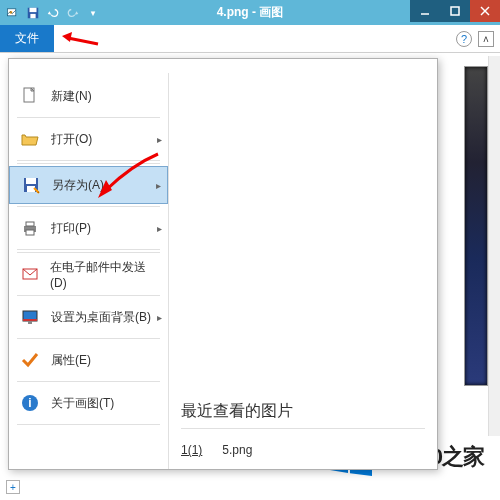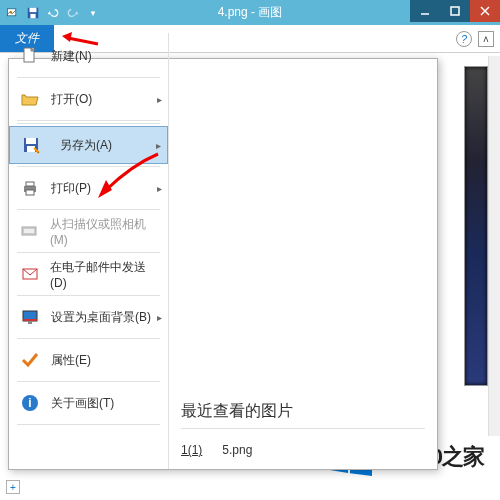--- a/index.html
+++ b/index.html
@@ -2,42 +2,42 @@
 <html><head>
 <meta charset="utf-8">
 <style>
   * { margin: 0; padding: 0; box-sizing: border-box; font-family: "Microsoft YaHei", "SimSun", sans-serif; }
   body { background: #fff; width: 500px; height: 500px; position: relative; overflow: hidden; }
   
   .titlebar { height: 25px; background: #5fb7d8; display: flex; align-items: center; position: relative; }
   .q-controls { display: flex; gap: 6px; padding-left: 6px; align-items: center; }
   .qbtn { width: 14px; height: 14px; display: inline-flex; align-items: center; justify-content: center; font-size: 11px; color: #fff; }
   .qbtn svg { width: 14px; height: 14px; }
-  .titletext { position: absolute; left: 50%; transform: translateX(-50%); color: #fff; font-size: 12px; }
+  .titletext { position: absolute; left: 50%; transform: translateX(-50%); color: #fff; font-size: 12px; font-weight: bold; }
   .winbtns { position: absolute; right: 0; top: 0; display: flex; height: 22px; }
   .winbtn { width: 30px; height: 22px; display: flex; align-items: center; justify-content: center; }
   .winbtn.min, .winbtn.max { background: #1f5f80; }
   .winbtn.close { background: #c74632; }
   .winbtn svg { width: 10px; height: 10px; stroke: #fff; stroke-width: 1.5; fill: none; }
   
-  .ribbon-strip { height: 28px; background: #fff; border-bottom: 1px solid #d0d0d0; display: flex; align-items: stretch; position: relative; font-style: italic; }
+  .ribbon-strip { height: 28px; background: #fff; border-bottom: 1px solid #d0d0d0; display: flex; align-items: stretch; position: relative; }
   .file-tab { width: 54px; background: #1979ca; color: #fff; font-size: 12px; display: flex; align-items: center; justify-content: center; position: relative; }
   .file-tab::after { content:""; position:absolute; left:50%; bottom:-6px; transform:translateX(-50%); border:6px solid transparent; border-top-color:#1979ca; }
   .help-btn { position:absolute; right:28px; top:6px; width:16px; height:16px; border:1px solid #999; border-radius:50%; color:#1979ca; font-size:11px; display:flex; align-items:center; justify-content:center; }
   .collapse-btn { position:absolute; right:6px; top:6px; width:16px; height:16px; border:1px solid #999; font-size:10px; display:flex; align-items:center; justify-content:center; color:#333; }
   
   .menu-panel { position:absolute; left:8px; top:58px; width:430px; height:412px; background:#fff; border:1px solid #b0b0b0; box-shadow:2px 2px 8px rgba(0,0,0,0.25); display:flex; z-index:5;align-items:flex-end; }
   .menu-left { width:160px; border-right:1px solid #e0e0e0; padding:4px 0; }
   .menu-right { flex:1; padding:8px 12px; }
   .menu-right h4 { font-size:16px; font-weight:normal; color:#333; padding-bottom:6px; border-bottom:1px solid #e0e0e0; margin-bottom:10px; }
   .recent-item { font-size:12px; color:#333; padding:4px 0; display:flex; gap:20px; }
   .recent-item span.num { text-decoration:underline; }
   
   .menu-item { display:flex; align-items:center; height:38px; padding:0 10px; font-size:12px; color:#333; position:relative; }
-  .menu-item.hl { background:#c5e0f5; border:1px solid #7aa8d0;gap:8px; }
+  .menu-item.hl { background:#c5e0f5; border:1px solid #7aa8d0; }
   .menu-item.disabled { color:#999; }
   .menu-sep { height:1px; background:#e0e0e0; margin:2px 8px; }
   .mi-icon { width:22px; height:22px; display:flex; align-items:center; justify-content:center; margin-right:10px; }
   .mi-icon svg { width:20px; height:20px; }
   .submenu-arrow { position:absolute; right:6px; font-size:10px; color:#666; }
   
   .arrow1 { position:absolute; left:60px; top:30px; z-index:10; }
   .arrow1 svg { width:40px; height:20px; }
   .arrow2 { position:absolute; left:92px; top:150px; z-index:10; }
   .arrow2 svg { width:70px; height:50px; }
@@ -169,29 +169,20 @@
           <svg viewBox="0 0 20 20">
             <rect x="4" y="8" width="12" height="6" fill="#888"></rect>
             <rect x="6" y="4" width="8" height="4" fill="#fff" stroke="#666"></rect>
             <rect x="6" y="12" width="8" height="5" fill="#fff" stroke="#666"></rect>
           </svg>
         </span>
       <span>打印(P)</span>
       <span class="submenu-arrow">▸</span>
     </div>
     <div class="menu-sep"></div>
-    <div class="menu-item disabled">
-      <span class="mi-icon">
-          <svg viewBox="0 0 20 20">
-            <rect x="3" y="6" width="14" height="8" fill="#ccc" stroke="#aaa"></rect>
-            <rect x="5" y="8" width="10" height="4" fill="#eee"></rect>
-          </svg>
-        </span>
-      <span>从扫描仪或照相机(M)</span>
-    </div>
     <div class="menu-sep"></div>
     <div class="menu-item">
       <span class="mi-icon">
           <svg viewBox="0 0 20 20">
             <rect x="3" y="5" width="14" height="10" fill="#fff" stroke="#c33"></rect>
             <path d="M3 5 L10 11 L17 5" stroke="#c33" fill="none"></path>
           </svg>
         </span>
       <span>在电子邮件中发送(D)</span>
     </div>

